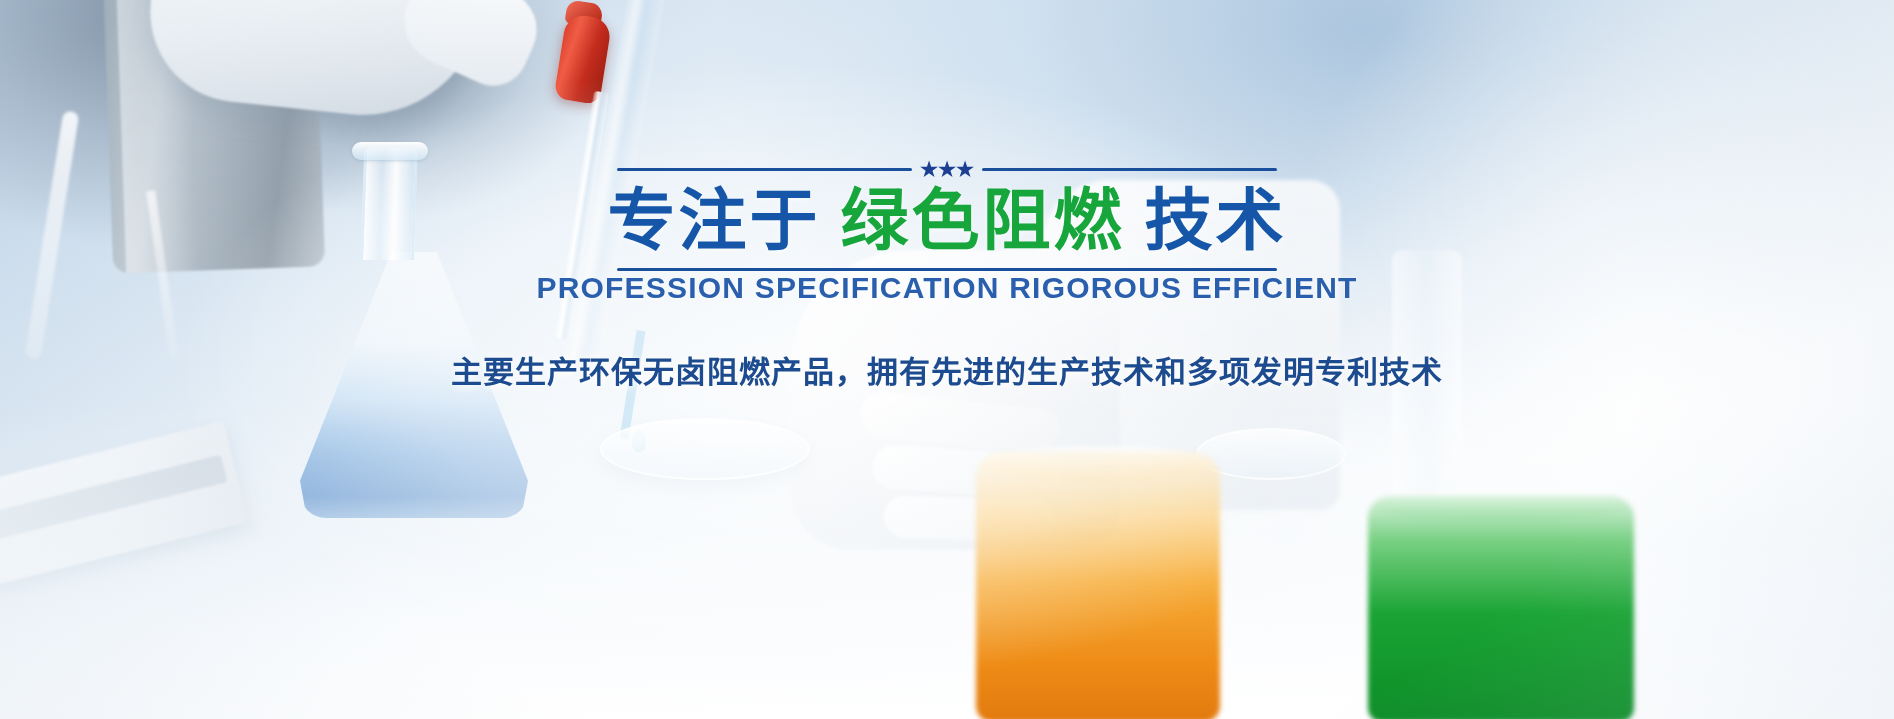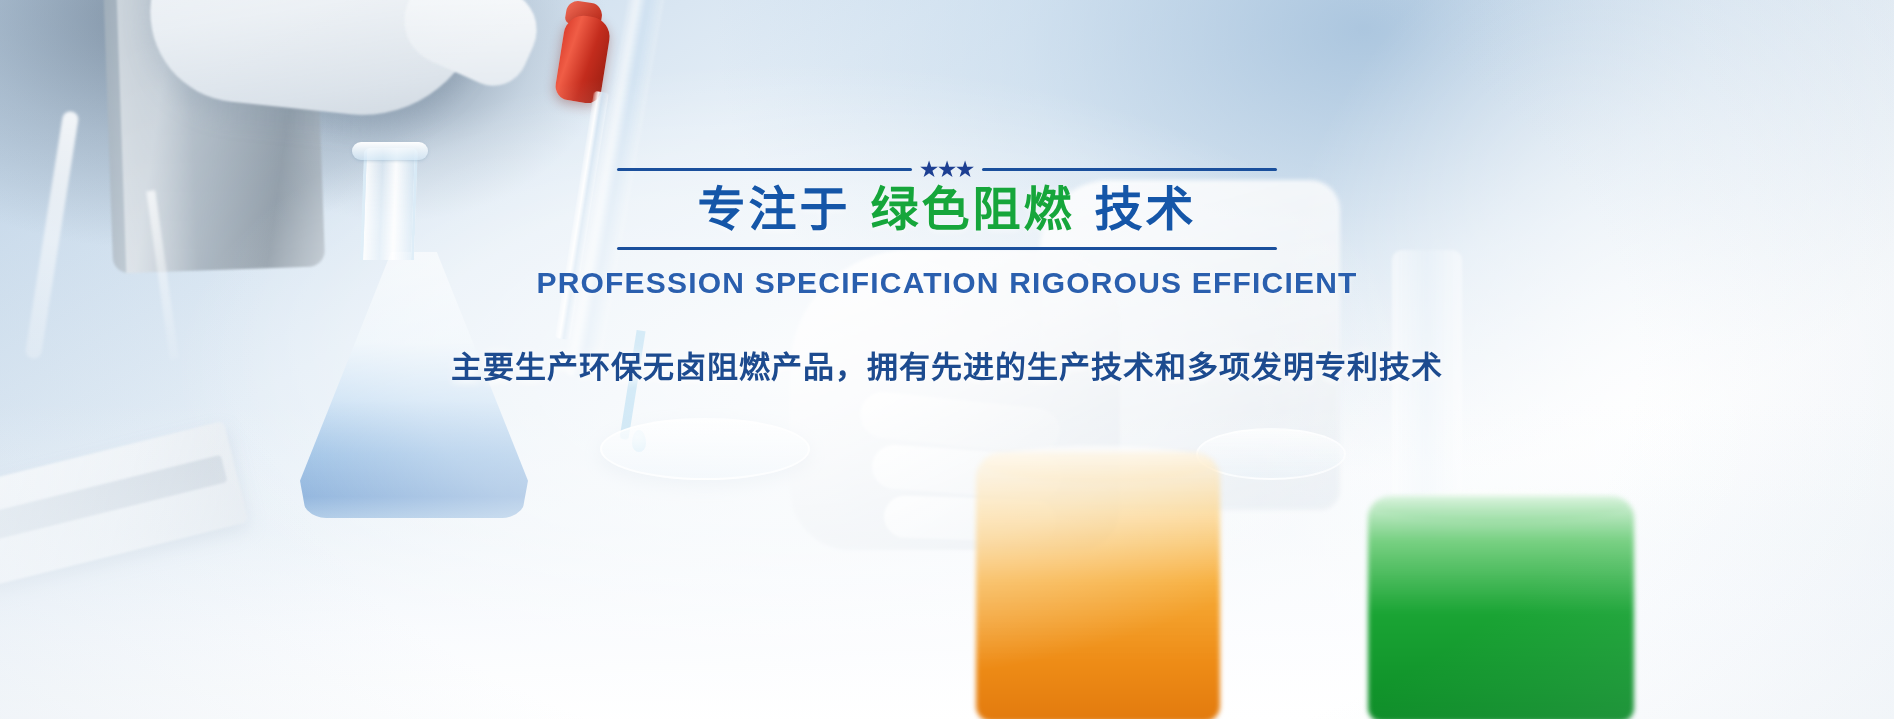--- a/index.html
+++ b/index.html
@@ -309,38 +309,38 @@
     color:#1c3f8f; font-size:23px; line-height:0;
   }
   .star-glyph {
     position:absolute; left:-11px; top:-12px;
     width:22px; height:22px; color:#1d3f92;
     font-size:23px; line-height:22px; text-align:center;
   }
 
   .headline {
     margin-top:14px;
-    font-size:48px;
+    font-size:68px;
     font-weight:bold;
     letter-spacing:3px;
     line-height:1.05;
     white-space:nowrap;
     text-shadow:0 2px 6px rgba(255,255,255,.55);
   }
   .hl-blue  { color:#1556a8; }
   .hl-green { color:#16a63b; }
   .hl-gap   { display:inline-block; width:20px; }
 
   .rule-bottom {
     width:660px; height:3px; background:#1a4f9c;
     margin-top:12px; border-radius:2px;
   }
 
   .subtitle-en {
-    margin-top:16px;
+    margin-top:0;
     font-size:30px;
     font-weight:bold;
     letter-spacing:1.2px;
     color:#2a5fae;
     white-space:nowrap;
     text-shadow:0 1px 4px rgba(255,255,255,.6);
   }
 
   .subtitle-cn {
     margin-top:42px;

